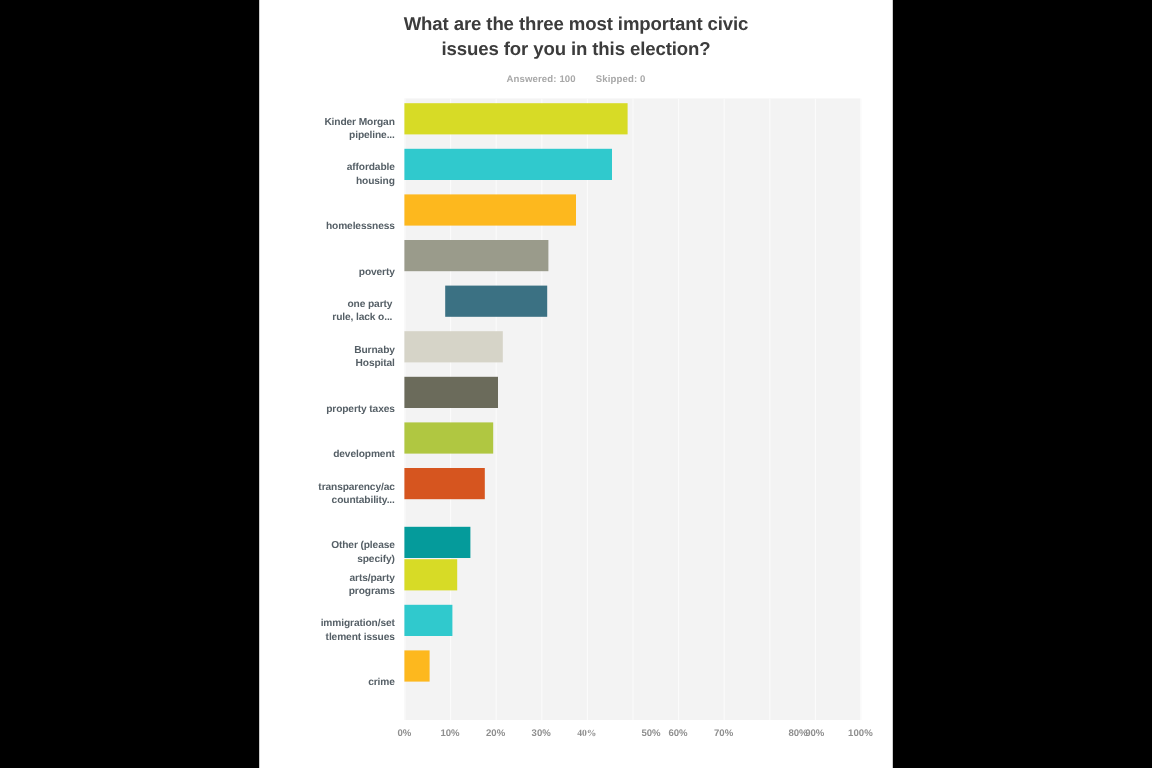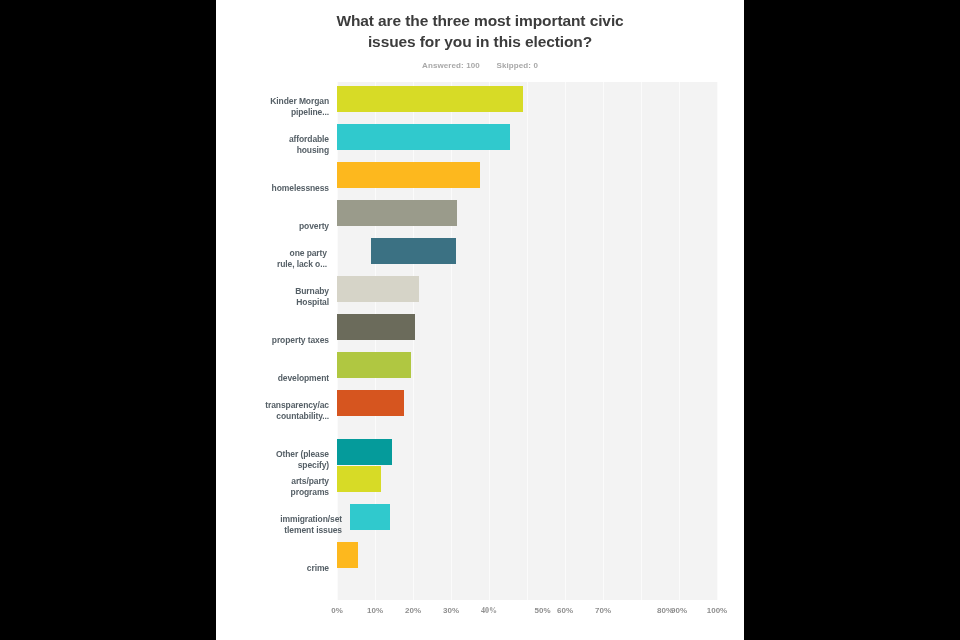--- a/index.html
+++ b/index.html
@@ -243,21 +243,21 @@
           </div>
           <div class="row" style="top: 380px;">
             <div class="row-label">
               <div>arts/party</div>
               <div>programs</div>
             </div>
             <div class="bar-track">
               <div class="bar" title="11.5%" style="width: 43.7px; background: rgb(215, 219, 38);"></div>
             </div>
           </div>
-          <div class="row" style="top: 418px; padding-left: 13px;">
+          <div class="row" style="top: 418px;">
             <div class="row-label">
               <div>immigration/set</div>
               <div>tlement issues</div>
             </div>
             <div class="bar-track">
               <div class="bar" title="10.5%" style="width: 39.9px; background: rgb(48, 201, 205);"></div>
             </div>
           </div>
           <div class="row" style="top: 456px;">
             <div class="row-label">

